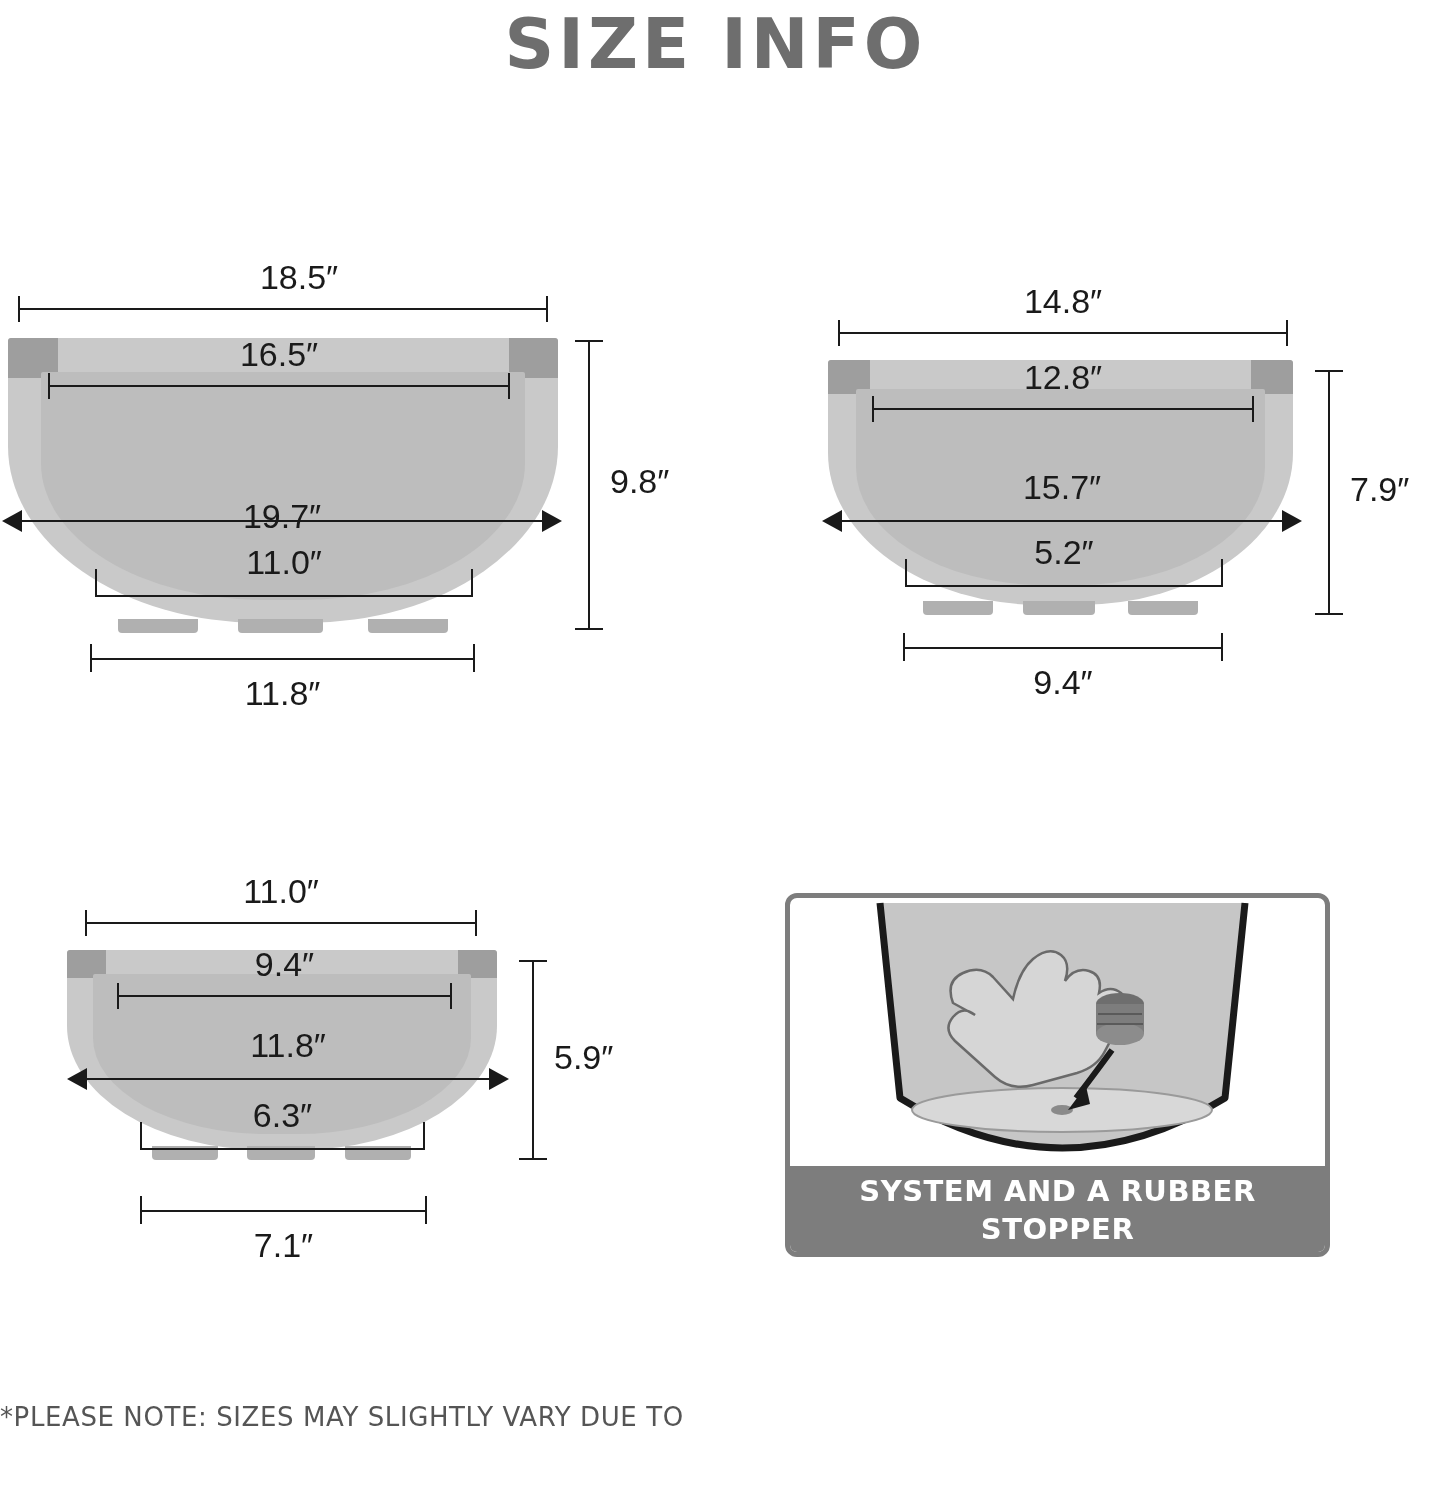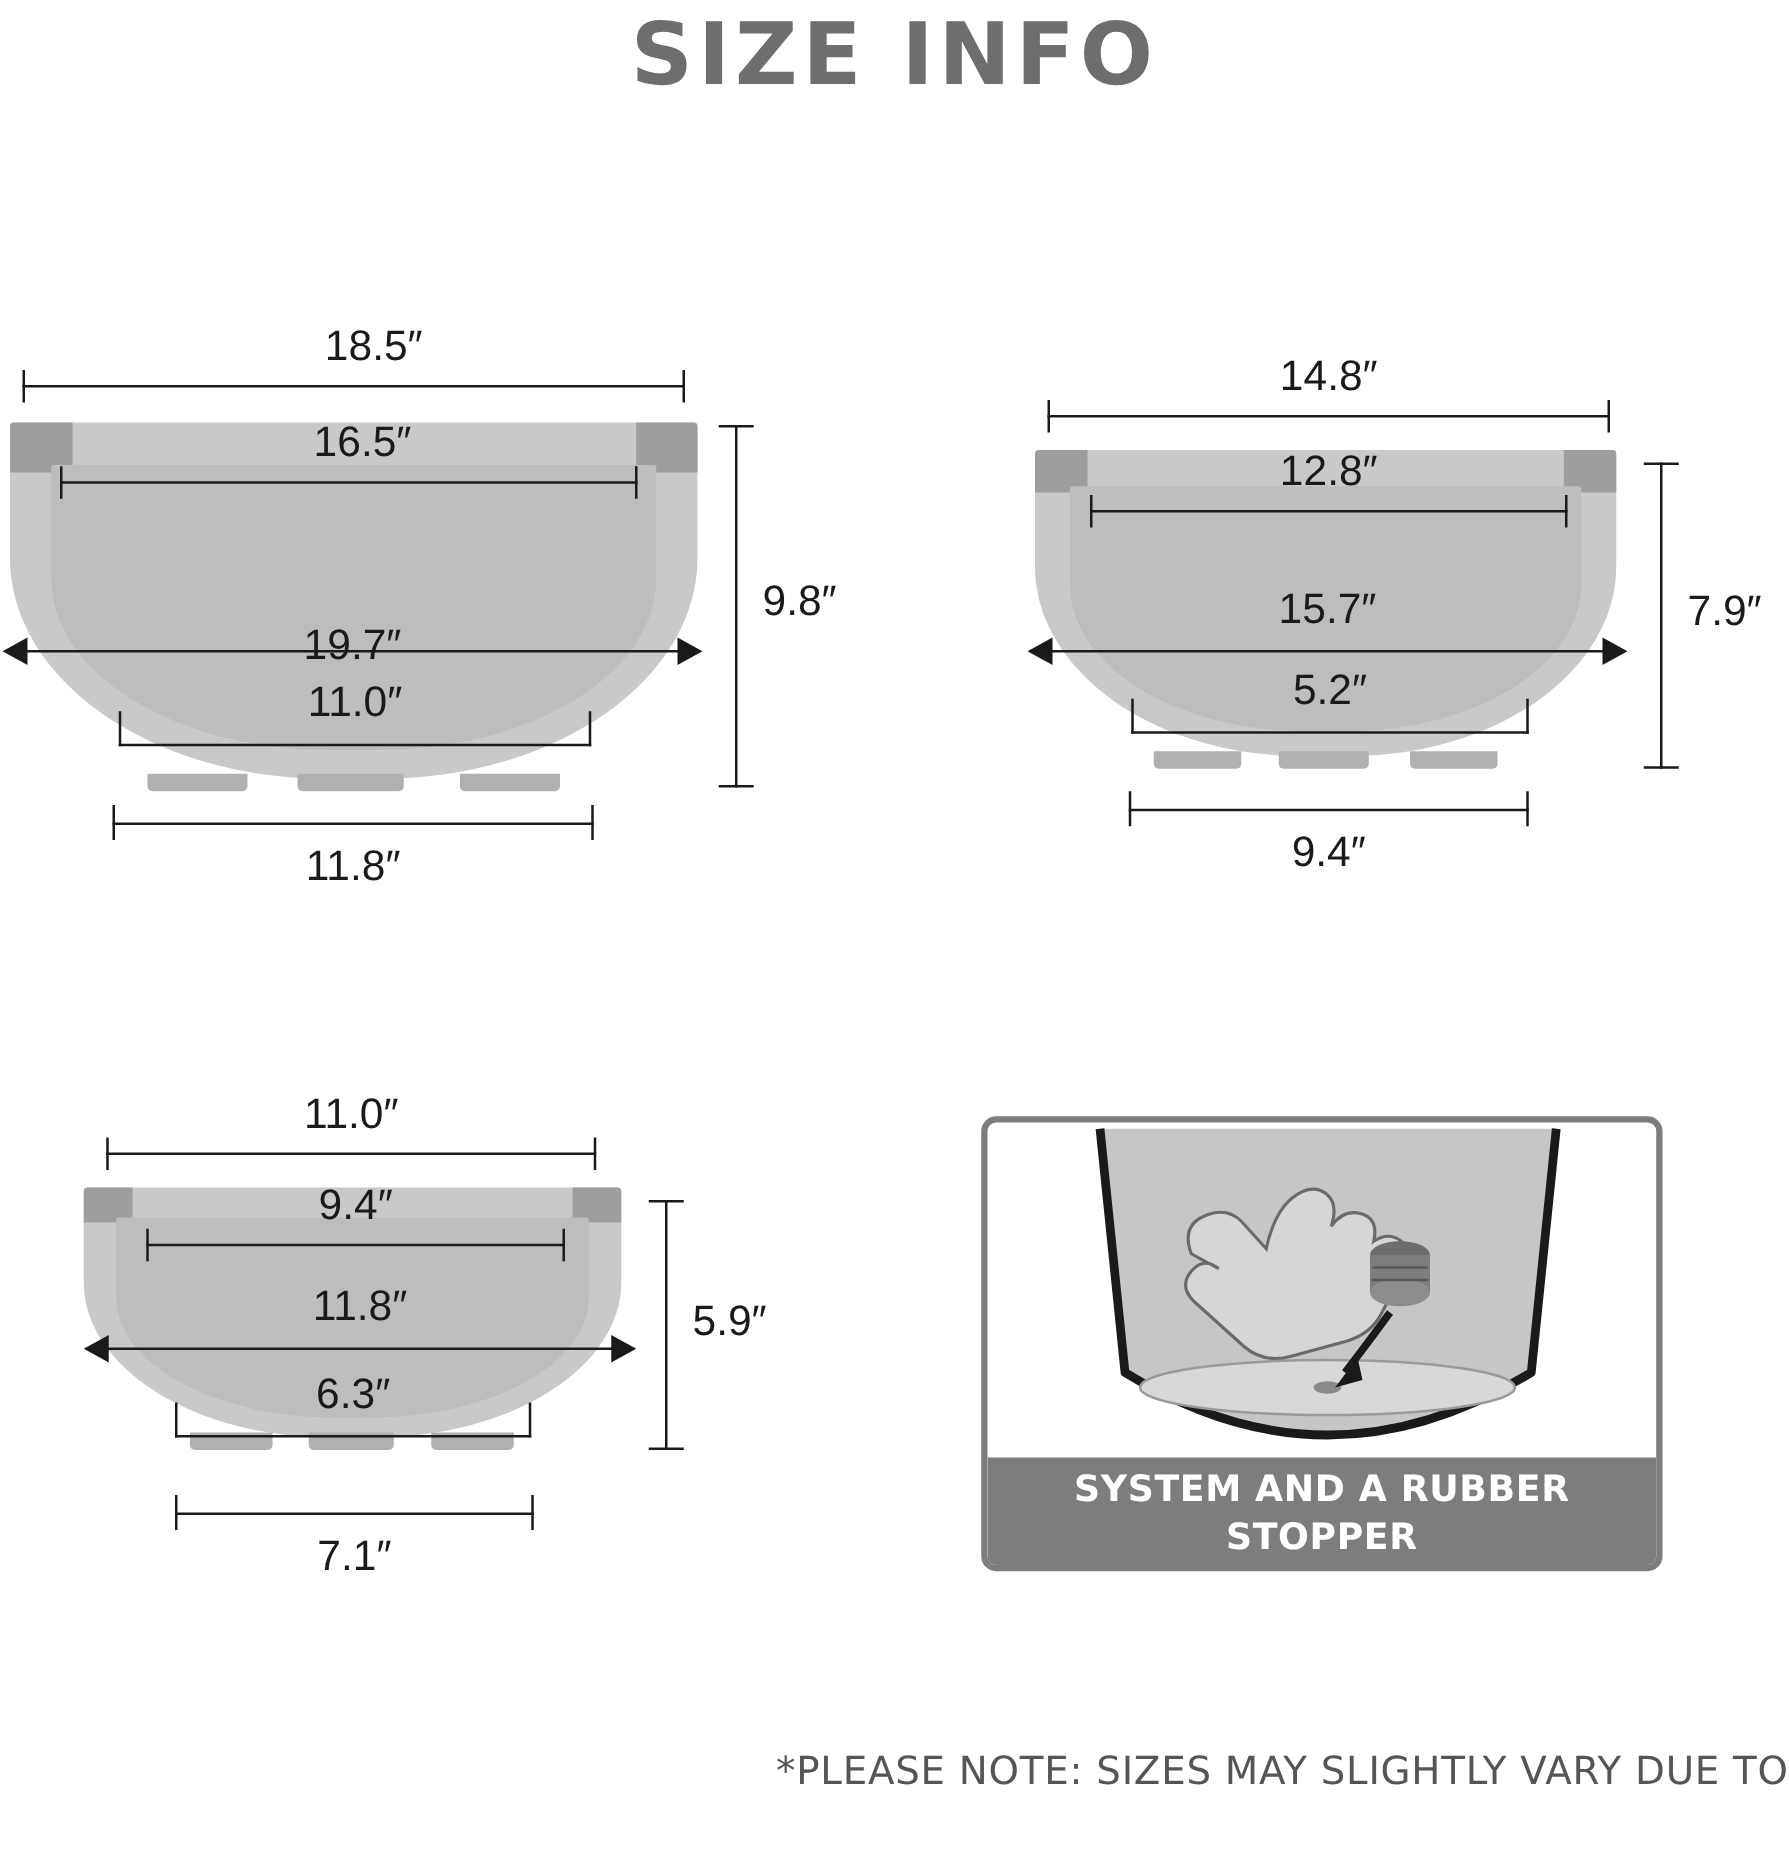--- a/index.html
+++ b/index.html
@@ -144,23 +144,23 @@
     padding-top: 6px;
     box-sizing: border-box;
   }
 
   
   .footnote {
     position: absolute;
     left: 0;
     width: 100%;
     top: 1395px;
-    text-align: right;
+    text-align: left;
     font-family: "DejaVu Sans", sans-serif;
-    font-size: 31px;
+    font-size: 26px;
     line-height: 44px;
     letter-spacing: 0.6px;
     color: #555555;
   }
 </style>
 </head>
 <body>
 
 <div class="title">SIZE INFO</div>
 
@@ -181,21 +181,21 @@
     <div class="dim-line h-line" style="left:0; top:0; width:530px;"></div>
     <div class="tick-v" style="left:0; top:-12px; height:26px;"></div>
     <div class="tick-v" style="left:528px; top:-12px; height:26px;"></div>
     <div class="dim-label" style="left:16px; top:-50px; width:530px;">18.5″</div>
   </div>
 
   <div class="dim" style="left:48px; top:125px; width:462px;">
     <div class="dim-line h-line" style="left:0; top:0; width:462px;"></div>
     <div class="tick-v" style="left:0; top:-12px; height:26px;"></div>
     <div class="tick-v" style="left:460px; top:-12px; height:26px;"></div>
-    <div class="dim-label" style="left:11px; top:-50px; width:462px;">16.5″</div>
+    <div class="dim-label" style="left:0; top:-50px; width:462px;">16.5″</div>
   </div>
 
   <div class="dim" style="left:2px; top:260px; width:560px;">
     <div class="dim-line h-line" style="left:14px; top:0; width:532px;"></div>
     <div class="arrow-left" style="left:0; top:-10px;"></div>
     <div class="arrow-right" style="left:540px; top:-10px;"></div>
     <div class="dim-label" style="left:0; top:-52px; width:560px;margin-top:29px;">19.7″</div>
   </div>
 
   <div class="dim" style="left:95px; top:335px; width:378px;">

